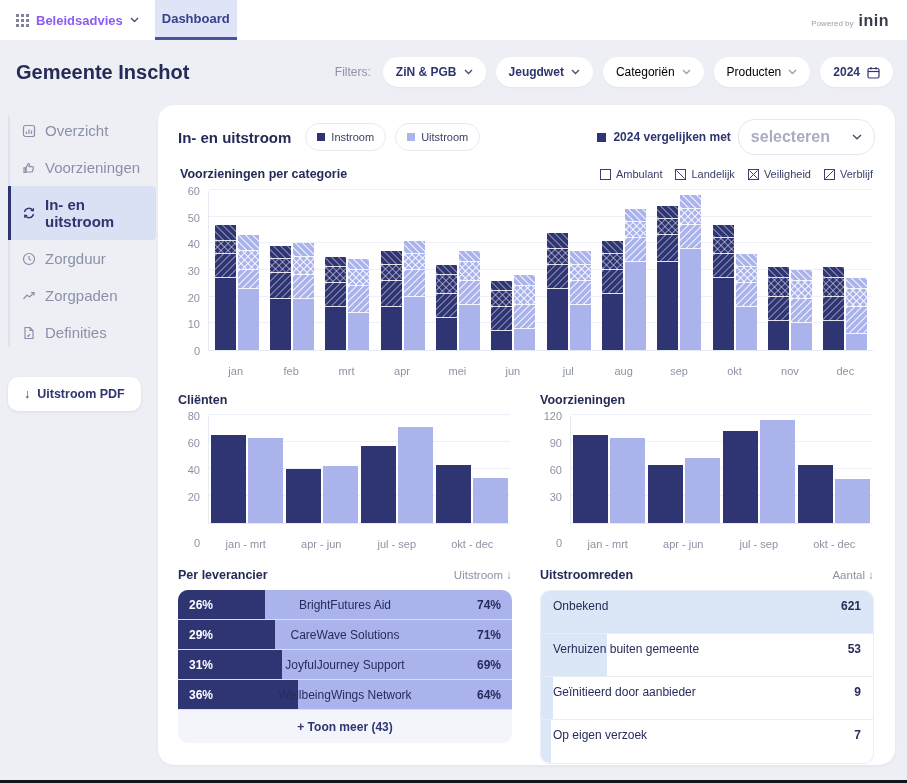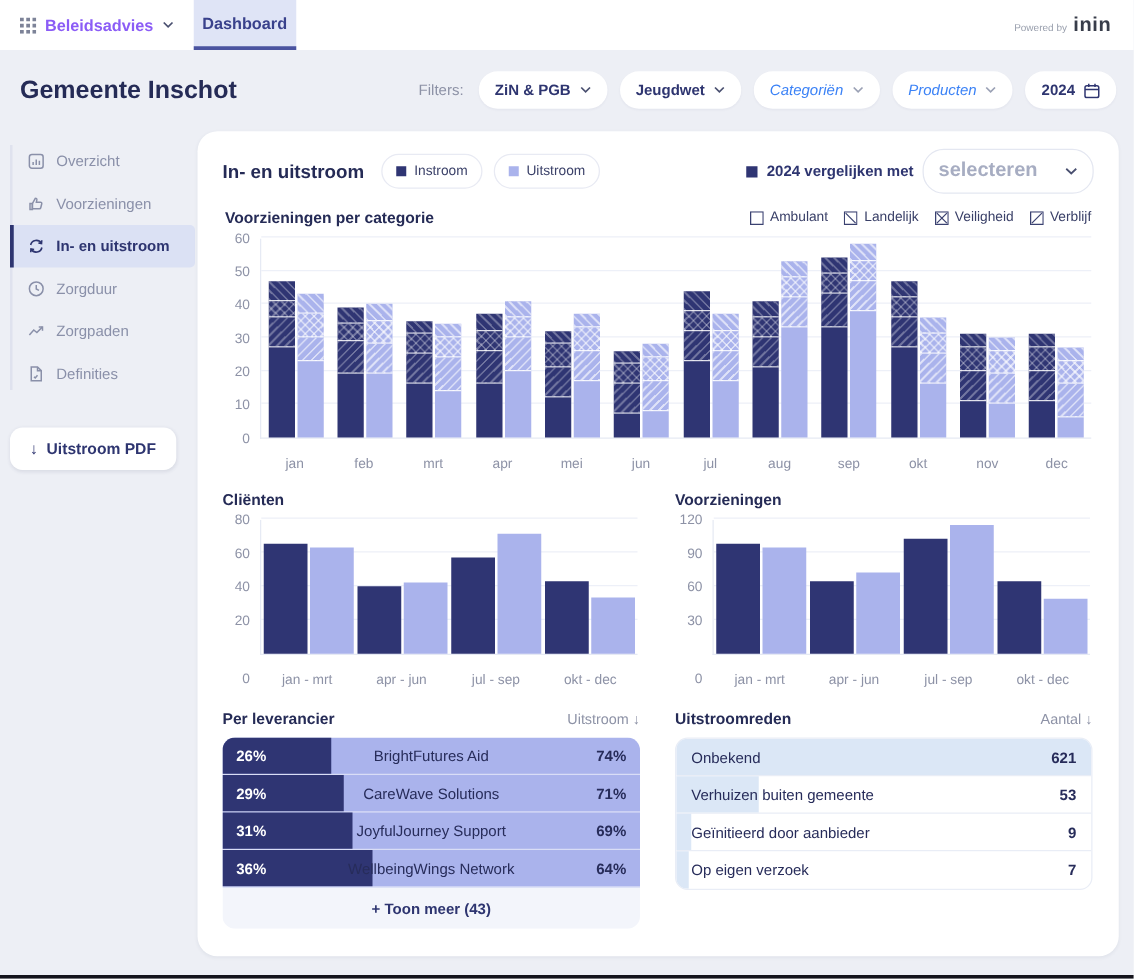--- a/index.html
+++ b/index.html
@@ -17,29 +17,29 @@
   .powered { font-size:8px; color:#9aa0ae; }
   .brand-name { font-size:16px; font-weight:800; color:#383d4a; letter-spacing:.5px; }
 
   
   .header-row { position:absolute; top:40px; left:0; right:0; height:64px; display:flex; align-items:center; padding:0 14px 0 16px; }
   .page-title { font-size:20px; font-weight:800; color:#252b56; }
   .filters { margin-left:auto; display:flex; gap:10px; align-items:center; }
   .filters-label { font-size:12px; color:#8d92a6; margin-right:2px; }
   .pill { background:#fff; border-radius:17px; padding:8px 13px; font-size:12px; font-weight:700; color:#2e3570;
           display:flex; gap:7px; align-items:center; box-shadow:0 1px 2px rgba(40,46,90,.05); cursor:pointer; white-space:nowrap; }
-  .pill.muted { color:#3b82f6; font-style:italic; font-weight:500; }
+  .pill.muted { color:#000000; font-weight:500; }
   .chev { display:inline-flex; }
 
   
   .sidebar { position:absolute; left:8px; top:112px; width:148px; }
   .side-nav { position:relative; }
   .side-nav::before { content:''; position:absolute; left:0; top:4px; bottom:4px; width:2px; background:#dfe2ee; }
   .side-item { position:relative; display:flex; align-items:center; gap:9px; padding:10px 8px 10px 14px;
-               font-size:12px; color:#8a90a9; cursor:pointer; }
+               font-size:15px; color:#8a90a9; cursor:pointer; }
   .side-item .ic { display:inline-flex; flex:0 0 auto; }
   .side-item.active { background:#dbe1f4; color:#2e3570; font-weight:700; border-radius:0 4px 4px 0; }
   .side-item.active::before { content:''; position:absolute; left:0; top:0; bottom:0; width:3px; background:#2e3570; }
   .download-btn { margin:26px 0 0 0; background:#fff; border:none; border-radius:10px; padding:10px 16px;
                   font-size:12.5px; color:#2e3570; font-weight:600; box-shadow:0 1px 3px rgba(40,46,90,.1);
                   display:flex; gap:7px; align-items:center; cursor:pointer; font-family:inherit; }
 
   
   .card { position:absolute; left:158px; top:105px; width:737px; height:660px; background:#fff; border-radius:16px;
           padding:14px 20px 0; box-shadow:0 1px 3px rgba(40,46,90,.06); }
@@ -94,21 +94,21 @@
   .sup-row { position:relative; height:30px; background:#aab3ec; border-bottom:1px solid rgba(255,255,255,.55); }
   .sup-row:last-of-type { border-bottom:none; }
   .sup-dark { position:absolute; left:0; top:0; bottom:0; background:#2f3573; display:flex; align-items:center; padding-left:11px; }
   .sup-in { color:#fff; font-weight:700; font-size:12px; }
   .sup-name { position:absolute; left:0; right:0; text-align:center; line-height:30px; font-size:12px; color:#272c5a; }
   .sup-out { position:absolute; right:11px; line-height:30px; font-size:12px; font-weight:700; color:#272c5a; }
   .sup-more { height:33px; background:#f3f5fb; display:flex; align-items:center; justify-content:center;
               color:#2e3570; font-size:12px; font-weight:600; cursor:pointer; }
 
   .reason-card { border:1px solid #e9edf6; border-radius:10px; overflow:hidden; background:#fff; }
-  .reason-row { position:relative; height:30px; border-bottom:1px solid #e9edf6; }
+  .reason-row { position:relative; height:43px; border-bottom:1px solid #e9edf6; }
   .reason-row:last-child { border-bottom:none; }
   .reason-bar { position:absolute; left:0; top:0; bottom:0; background:#dbe7f6; }
   .reason-label { position:absolute; left:12px; line-height:30px; font-size:12px; color:#272c5a; }
   .reason-value { position:absolute; right:12px; line-height:30px; font-size:12px; font-weight:700; color:#272c5a; }
 
   svg { display:block; }
 </style>
 </head>
 <body>
 

